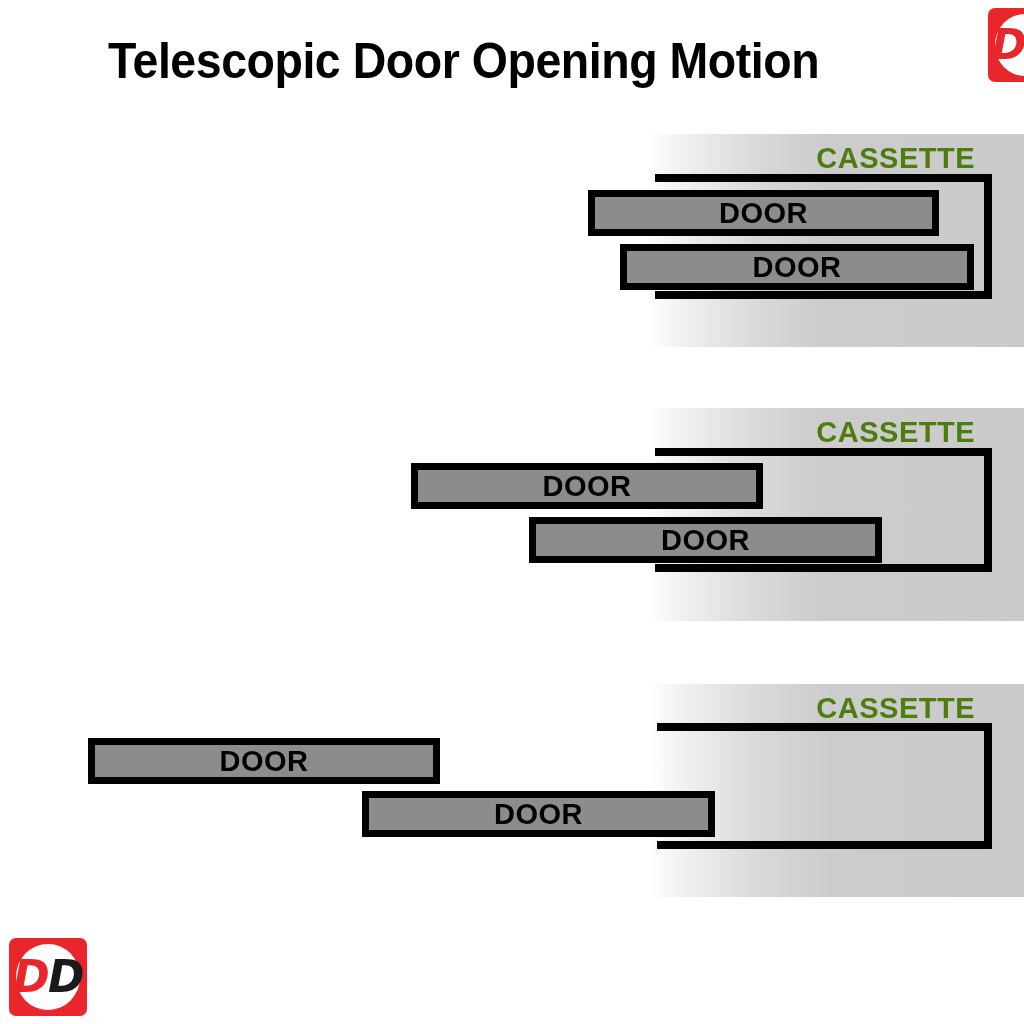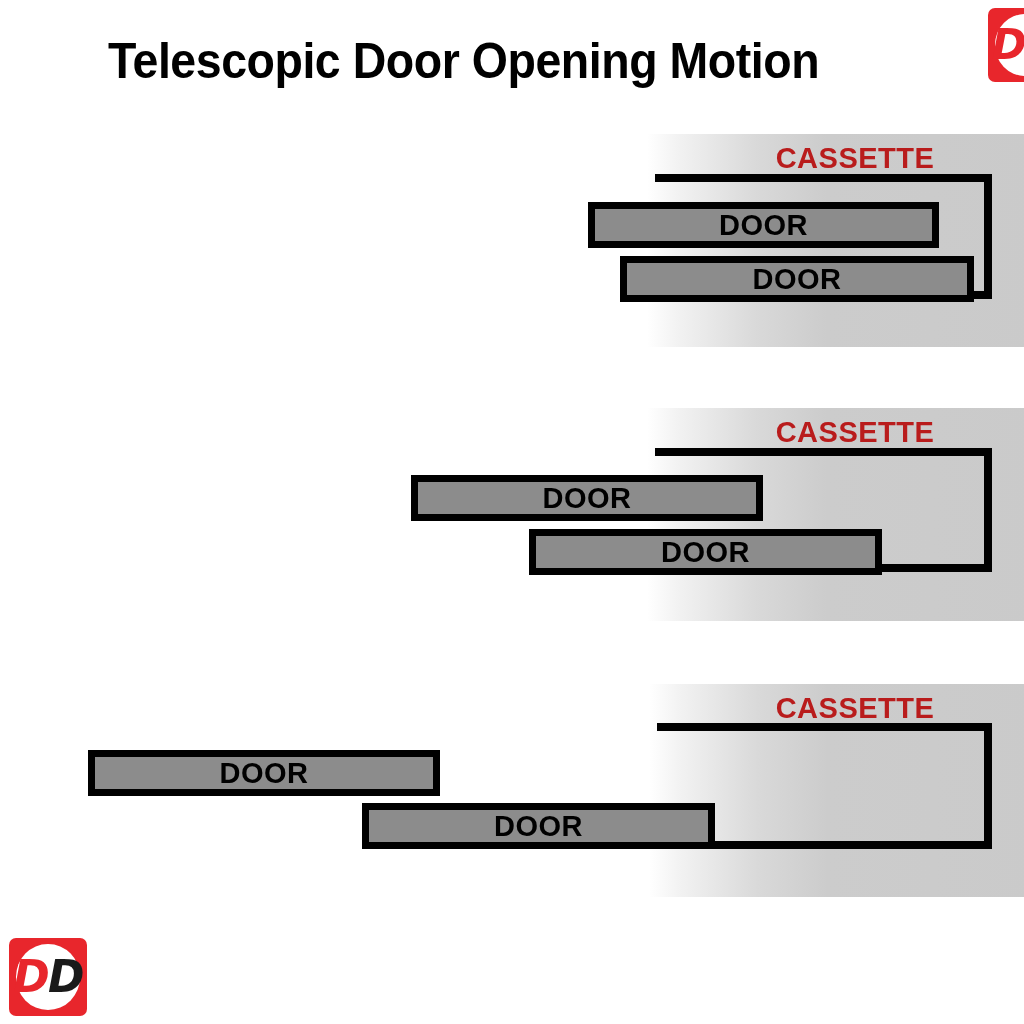--- a/index.html
+++ b/index.html
@@ -100,41 +100,40 @@
   
   .cassette-bar {
     position: absolute;
     background: #000000;
   }
 
   .cassette-label {
     position: absolute;
     font-size: 29px;
     font-weight: 700;
-    color: #b91c1c;
+    color: #4d7c0f;
     letter-spacing: 0.5px;
     white-space: nowrap;
-    text-align: center;
+    text-align: right;
   }
 
   
   .door {
     position: absolute;
     background: #8c8c8c;
     border: 7px solid #000000;
     box-sizing: border-box;
     display: flex;
     align-items: center;
     justify-content: center;
     font-size: 29px;
     font-weight: 700;
     color: #000000;
     letter-spacing: 0.5px;
     white-space: nowrap;
-    margin-top: 12px;
   }
 </style>
 </head>
 <body>
 
 <div id="stage">
 
   <div id="page-title">Telescopic Door Opening Motion</div>
 
   <div id="logo-top" class="dd-logo">

